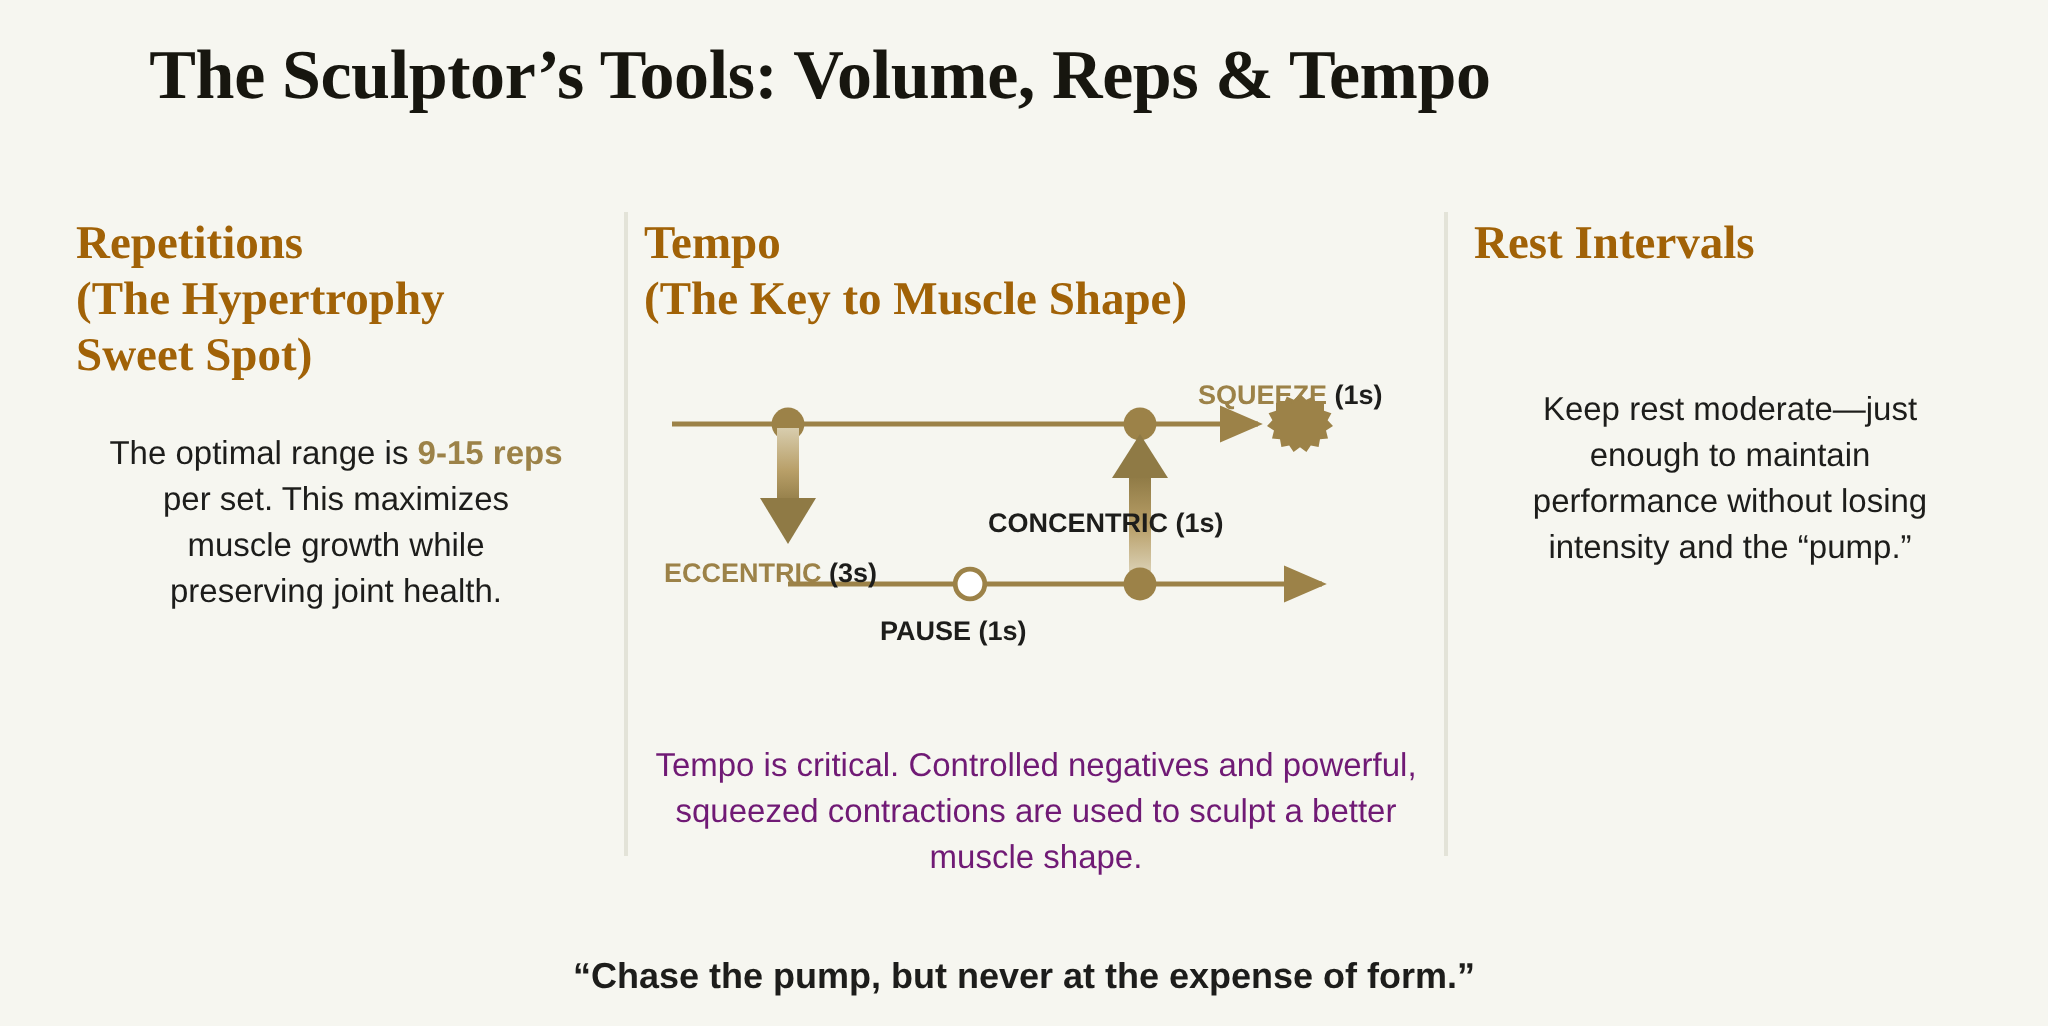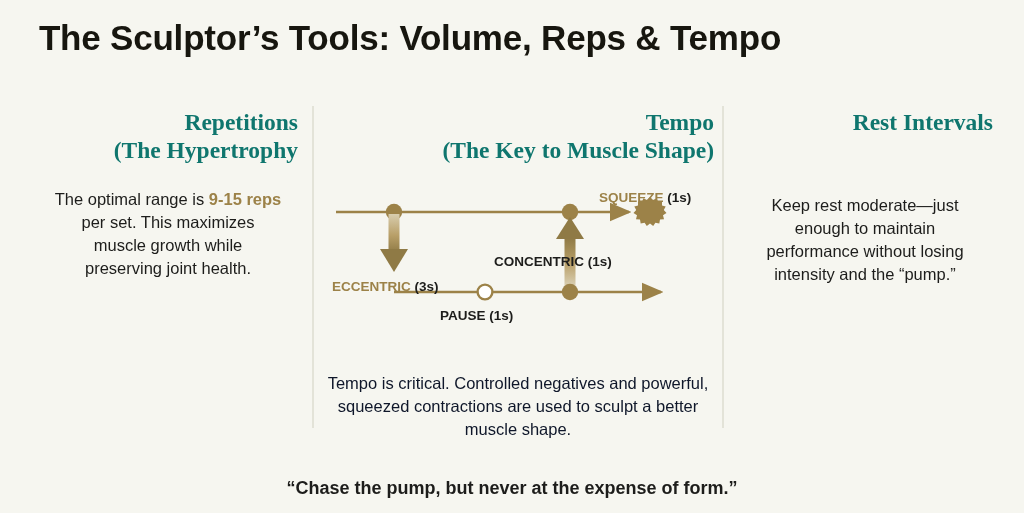--- a/index.html
+++ b/index.html
@@ -21,21 +21,21 @@
     background: #f6f6f0;
   }
 
   
   .title {
     position: absolute;
     top: 18px;
     left: 0;
     width: 820px;
     text-align: center;
-    font-family: Liberation Sans, sans-serif;
+    font-family: Liberation Serif, serif;
     font-weight: bold;
     font-size: 35px;
     letter-spacing: -0.2px;
     color: #17160f;
   }
 
   
   .divider {
     position: absolute;
     top: 106px;
@@ -53,22 +53,22 @@
   }
   .col-left  { left: 38px;  width: 260px; }
   .col-mid   { left: 322px; width: 392px; }
   .col-right { left: 737px; width: 256px; }
 
   .col-head {
     font-family: "Liberation Serif", "DejaVu Serif", serif;
     font-weight: bold;
     font-size: 23.5px;
     line-height: 28px;
-    text-align: right;
-    color: #0f766e;
+    text-align: left;
+    color: #a16207;
     margin: 0;
   }
 
   .col-body {
     font-size: 16.5px;
     line-height: 23px;
     text-align: center;
     color: #1d1d1b;
     margin: 16px;
   }
@@ -91,21 +91,21 @@
   .diagram svg { display: block; }
 
   .mid-body {
     position: absolute;
     left: 326px;
     top: 355px;
     width: 384px;
     font-size: 16.5px;
     line-height: 23px;
     text-align: center;
-    color: #0f172a;
+    color: #701a75;
   }
 
   
   .quote {
     position: absolute;
     left: 0;
     top: 478px;
     width: 1024px;
     text-align: center;
     font-size: 18px;
@@ -120,20 +120,21 @@
 
   <div class="title">The Sculptor’s Tools: Volume, Reps &amp; Tempo</div>
 
   <div class="divider left"></div>
   <div class="divider right"></div>
 
   <div class="col col-left">
     <h2 class="col-head">
       <span>Repetitions</span><br>
       <span>(The Hypertrophy</span><br>
+      <span>Sweet Spot)</span>
     </h2>
     <p class="col-body"><span>The optimal range is </span><span class="hl">9-15 reps</span><span> per set. This maximizes muscle growth while preserving joint health.</span></p>
   </div>
 
   <div class="col col-mid">
     <h2 class="col-head">
       <span>Tempo</span><br>
       <span>(The Key to Muscle Shape)</span>
     </h2>
   </div>

